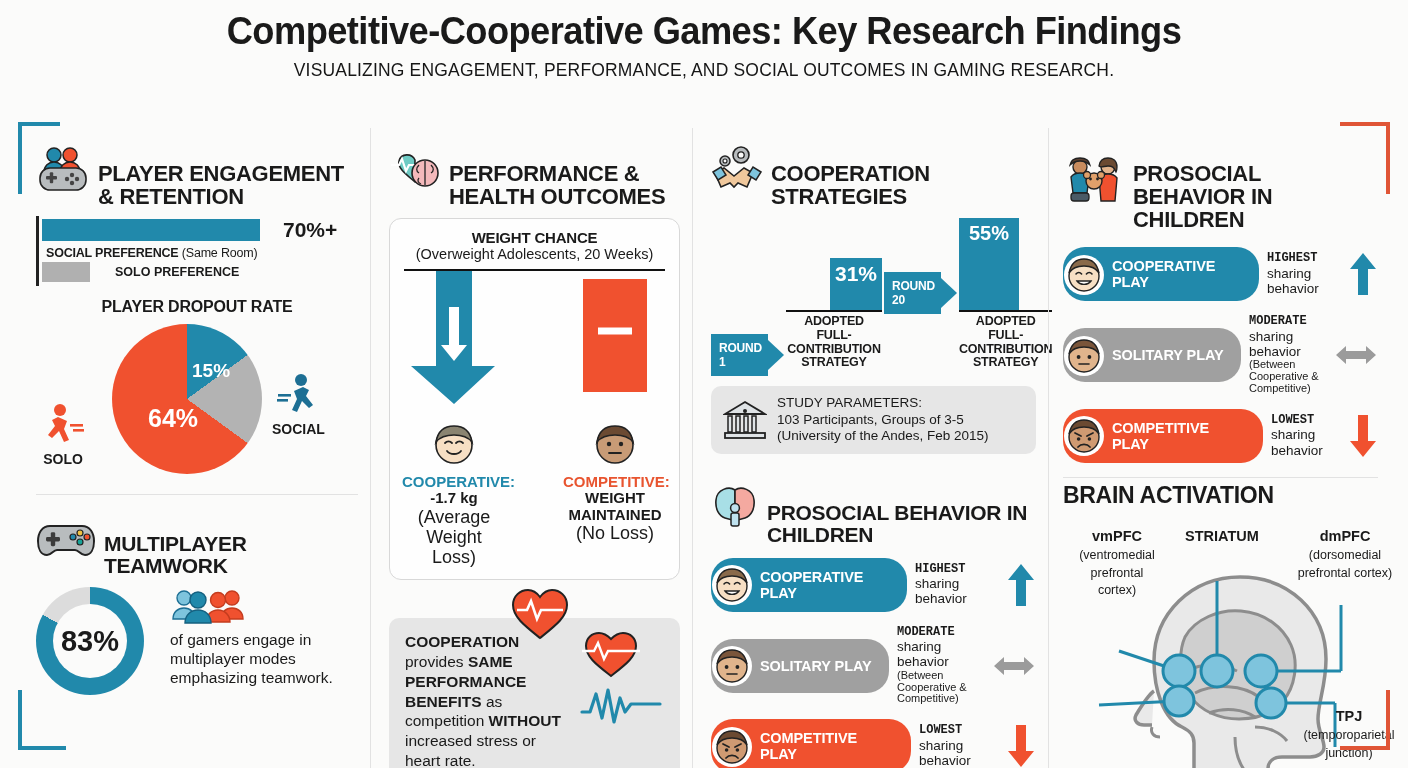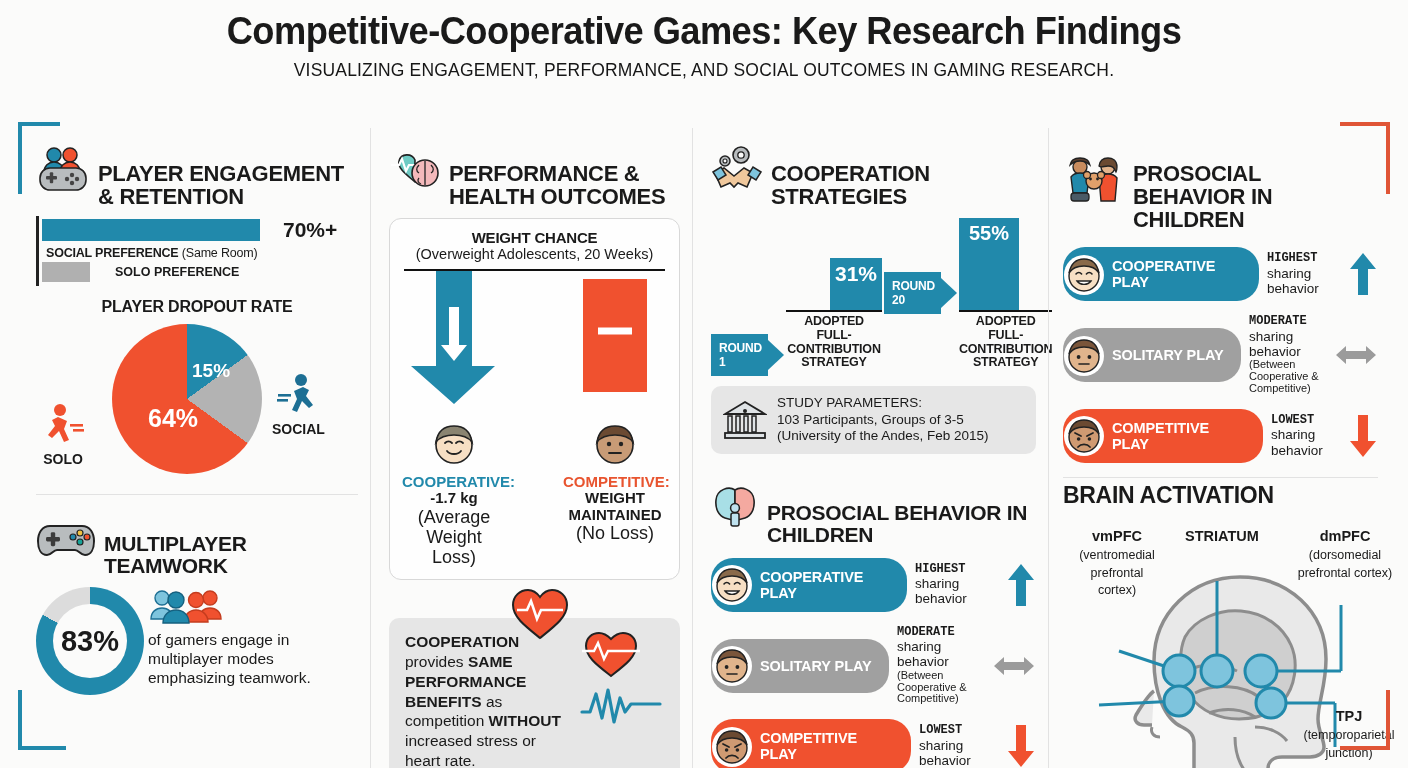--- a/index.html
+++ b/index.html
@@ -72,21 +72,21 @@
         background: conic-gradient(#2189ab 0deg 54deg, #b3b3b3 54deg 126deg, #f0512f 126deg 360deg); }
   .pie-lbl { position: absolute; color: #fff; font-weight: bold; }
   .pie-15 { left: 156px; top: 42px; font-size: 19px; }
   .pie-64 { left: 112px; top: 86px; font-size: 25px; }
   .leg { position: absolute; text-align: center; font-size: 14px; font-weight: bold; }
   .leg-solo { left: 4px; top: 84px; }
   .leg-social { left: 236px; top: 54px; }
 
   .hr-soft { border: none; border-top: 1px solid #e2e2e2; margin: 6px 0 10px; }
 
-  .donut-row { display: flex; gap: 4px; align-items: flex-start; margin-top: 6px; }
+  .donut-row { display: flex; gap: 26px; align-items: flex-start; margin-top: 6px; }
   .donut { position: relative; width: 108px; height: 108px; border-radius: 50%;
     background: conic-gradient(#2189ab 0deg 299deg, #dcdcdc 299deg 360deg); flex: 0 0 auto; }
   .donut:after { content:""; position:absolute; inset:17px; background:#fbfbfa; border-radius:50%; }
   .donut-val { position:absolute; inset:0; display:flex; align-items:center; justify-content:center;
     font-size: 29px; font-weight: bold; z-index: 2; }
   .donut-txt { font-size: 15.5px; line-height: 1.22; }
 
   
   .card {
     border: 1px solid #d8d8d8; border-radius: 12px; background: #fefefe;

